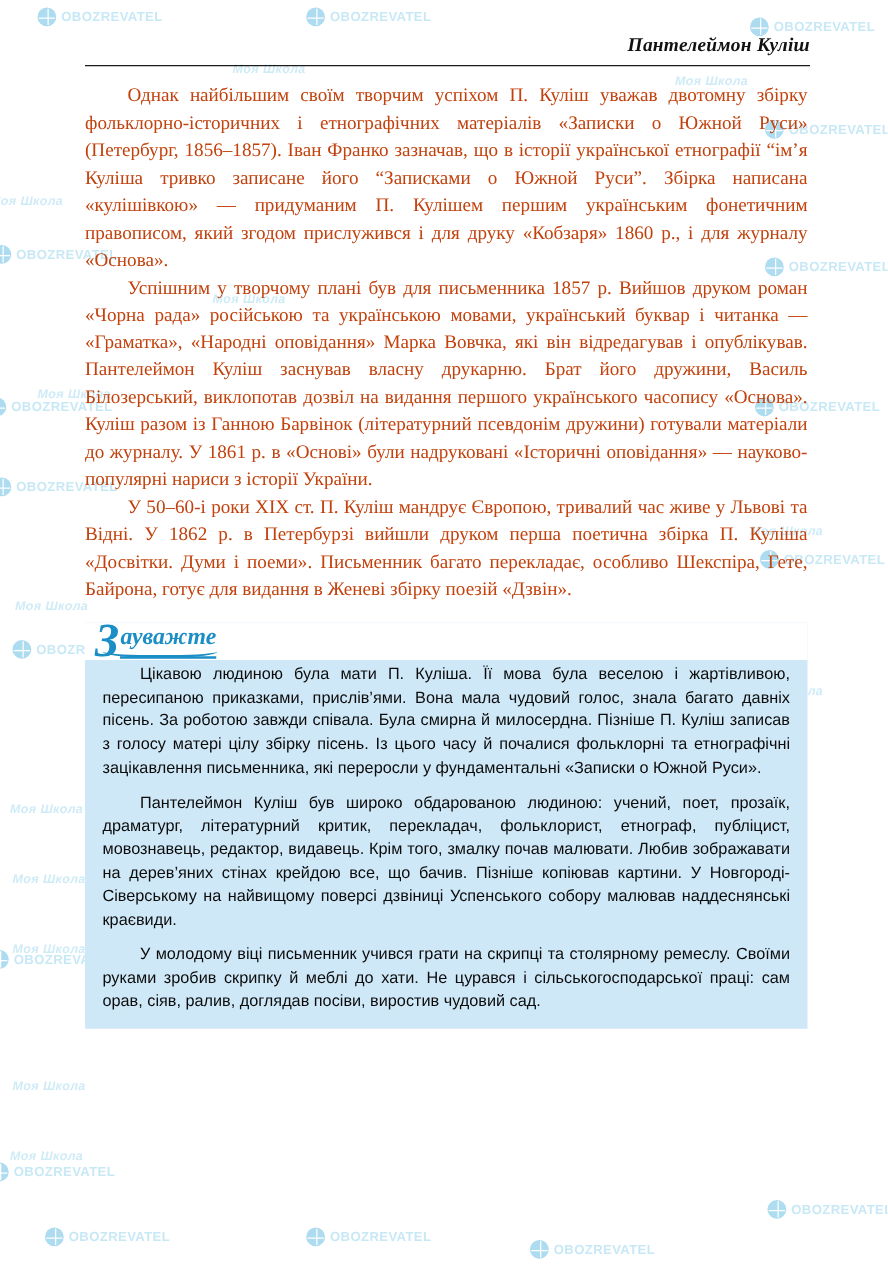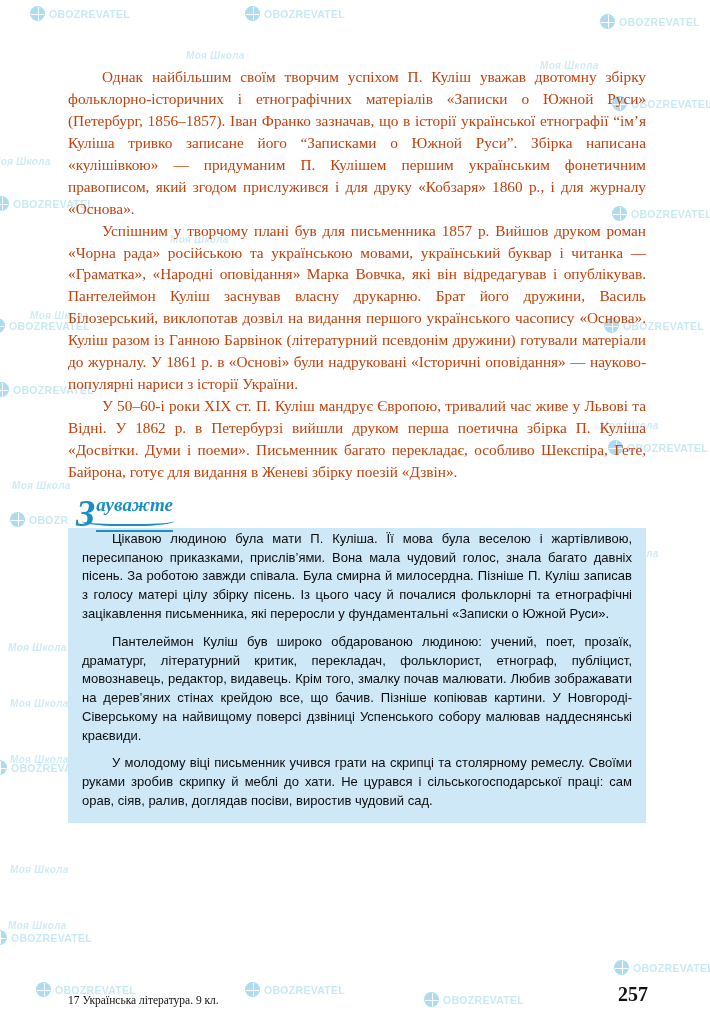--- a/index.html
+++ b/index.html
@@ -146,21 +146,21 @@
     line-height: 1;
     margin-right: 1px;
   }
   .note .badge .word {
     font-family: "Liberation Serif", serif;
     font-style: italic;
     font-weight: bold;
     font-size: 19px;
     color: #1b8ec6;
     border-bottom: 2px solid #1b8ec6;
-    padding-bottom: 14px;
+    padding-bottom: 4px;
   }
   .note .swoosh {
     position: absolute;
     left: 14px;
     top: 16px;
     width: 92px;
     height: 10px;
     border-bottom: 2px solid #1b8ec6;
     border-radius: 0 0 40% 40%;
     z-index: 2;
@@ -325,38 +325,38 @@
     <span class="globe"></span>
     <span class="wtxt">OBOZREVATEL</span>
   </div>
   <div class="wm school" style="left:160px; top:1012px;">
     <span class="wtxt">Моя Школа</span>
   </div>
 </div>
 
 <div class="page">
 
+  <div class="header">
+    <div class="title">Пантелеймон Куліш</div>
+    <div class="rule"></div>
+  </div>
 
   <div class="content">
 
     <p class="body">Однак найбільшим своїм творчим успіхом П. Куліш уважав двотомну збірку фольклорно-історичних і етнографічних матеріа­лів «Записки о Южной Руси» (Петербург, 1856–1857). Іван Фран­ко зазначав, що в історії української етнографії “ім’я Куліша трив­ко записане його “Записками о Южной Руси”. Збірка написана «кулішівкою» — придуманим П. Кулішем першим українським фонетичним правописом, який згодом прислужився і для друку «Кобзаря» 1860 р., і для журналу «Основа».</p>
     <p class="body">Успішним у творчому плані був для письменника 1857 р. Вийшов друком роман «Чорна рада» російською та українською мовами, український буквар і читанка — «Граматка», «Народні оповідання» Марка Вовчка, які він відредагував і опублікував. Пантелеймон Куліш заснував власну друкарню. Брат його дружи­ни, Василь Білозерський, виклопотав дозвіл на видання першого українського часопису «Основа». Куліш разом із Ганною Барвінок (літературний псевдонім дружини) готували матеріали до журна­лу. У 1861 р. в «Основі» були надруковані «Історичні оповідан­ня» — науково-популярні нариси з історії України.</p>
     <p class="body">У 50–60-і роки XIX ст. П. Куліш мандрує Європою, тривалий час живе у Львові та Відні. У 1862 р. в Петербурзі вийшли друком перша поетична збірка П. Куліша «Досвітки. Думи і поеми». Письменник багато перекладає, особливо Шекспіра, Гете, Байрона, готує для видання в Женеві збірку поезій «Дзвін».</p>
 
     <div class="note">
       <div class="swoosh"></div>
       <div class="badge">
         <span class="bigZ">З</span>
         <span class="word">ауважте</span>
       </div>
       <p>Цікавою людиною була мати П. Куліша. Її мова була весе­лою і жартівливою, пересипаною приказками, прислів’ями. Во­на мала чудовий голос, знала багато давніх пісень. За роботою завжди співала. Була смирна й милосердна. Пізніше П. Куліш записав з голосу матері цілу збірку пісень. Із цього часу й поча­лися фольклорні та етнографічні зацікавлення письменника, які переросли у фундаментальні «Записки о Южной Руси».</p>
       <p>Пантелеймон Куліш був широко обдарованою людиною: учений, поет, прозаїк, драматург, літературний критик, переклa­дач, фольклорист, етнограф, публіцист, мовознавець, редактор, видавець. Крім того, змалку почав малювати. Любив зобража­вати на дерев’яних стінах крейдою все, що бачив. Пізніше копіював картини. У Новгороді-Сіверському на найвищому поверсі дзвіниці Успенського собору малював наддеснянські краєвиди.</p>
       <p>У молодому віці письменник учився грати на скрипці та сто­лярному ремеслу. Своїми руками зробив скрипку й меблі до ха­ти. Не цурався і сільськогосподарської праці: сам орав, сіяв, ралив, доглядав посіви, виростив чудовий сад.</p>
     </div>
 
   </div>
 
-  <div class="footer">
-    <div class="runhead">17 Українська література. 9 кл.</div>
-    <div class="pageno">257</div>
-  </div>
 
 </div>
 
 </body></html>

